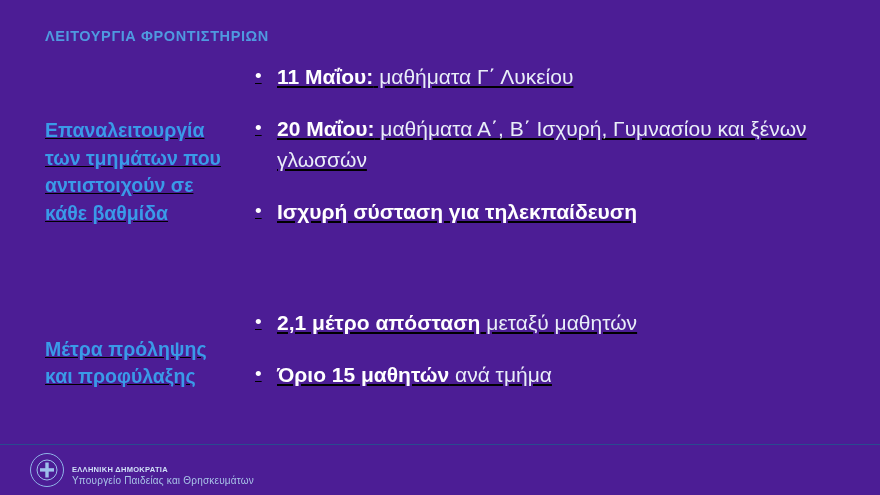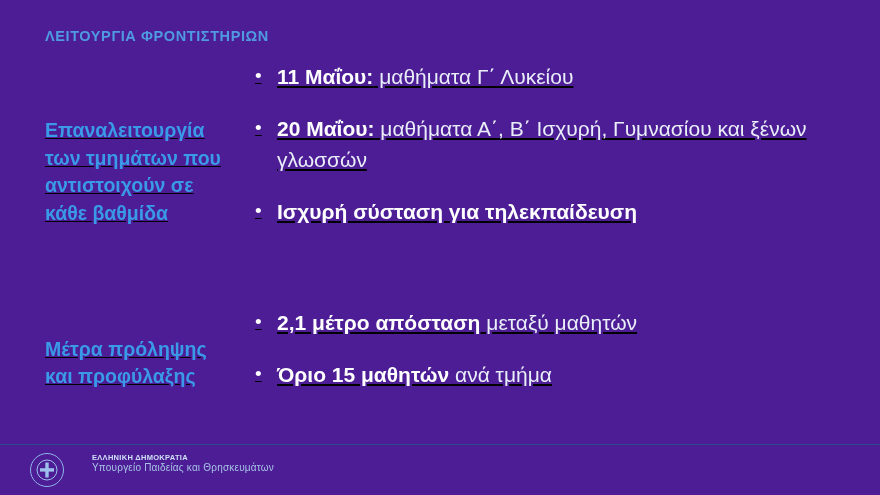--- a/index.html
+++ b/index.html
@@ -82,23 +82,22 @@
     left: 0;
     bottom: 0;
     width: 880px;
     height: 50px;
     border-top: 1px solid #2a4a90;
     display: flex;
     align-items: center;
   }
   .logo-wrap {
     display: flex;
-    align-items: flex-start;
+    align-items: flex-end;
     margin-left: 30px;
-    gap: 20px;
   }
   .emblem {
     width: 32px;
     height: 32px;
     border-radius: 50%;
     border: 1.5px solid #8fb4e8;
     display: flex;
     align-items: center;
     justify-content: center;
     margin-right: 8px;

